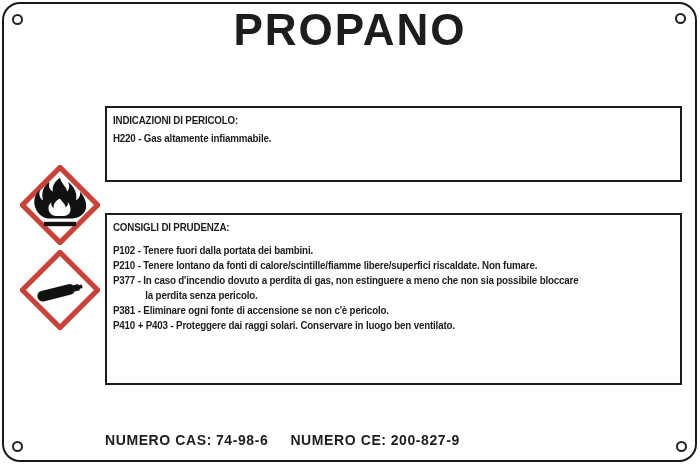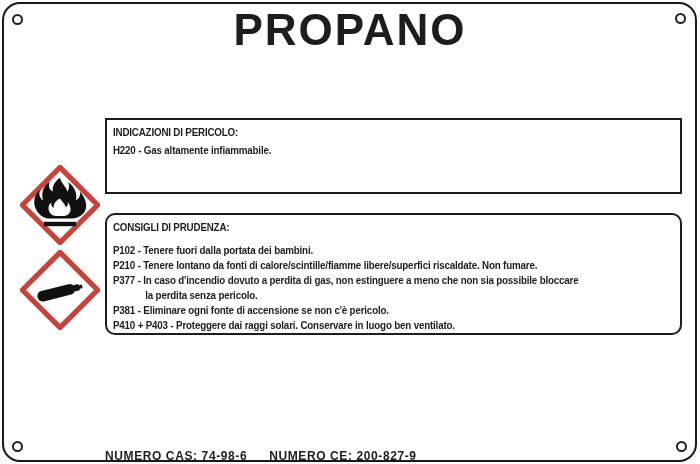--- a/index.html
+++ b/index.html
@@ -29,43 +29,43 @@
 
   .pictogram { position: absolute; width: 80px; height: 80px; }
   .pictogram-flame    { left: 20px; top: 165px; }
   .pictogram-cylinder { left: 20px; top: 250px; }
 
   .section-box {
     position: absolute; left: 105px; width: 577px;
     border: 2px solid #1d1d1b; background: #fff; box-sizing: border-box;
     overflow: hidden;
   }
-  .hazard-box     { top: 118px; height: 76px; }
-  .precaution-box { top: 213px; height: 122px; border-radius: 10px; }
+  .hazard-box     { top: 106px; height: 76px; }
+  .precaution-box { top: 213px; height: 172px; }
 
   
   .condense {
     transform: scaleX(0.85); transform-origin: 0 0; width: 117.6%;
     padding: 5px 7px 0 7px; box-sizing: border-box;
   }
   .section-header {
     font-size: 11.5px; font-weight: bold; letter-spacing: -0.2px;
     line-height: 15px;
   }
   .hazard-box .section-header { margin-bottom: 3px; }
   .precaution-box .section-header { margin-bottom: 8px; }
   .statement {
     font-size: 11.5px; font-weight: bold; letter-spacing: -0.2px;
     line-height: 15px; white-space: pre-wrap;
     padding-left: 38px; text-indent: -38px;
   }
 
   .footer {
-    position: absolute; left: 105px; top: 448px;
-    font-size: 12px; font-weight: bold; letter-spacing: 0.6px;
+    position: absolute; left: 105px; top: 432px;
+    font-size: 14px; font-weight: bold; letter-spacing: 0.6px;
     line-height: 16px; white-space: nowrap;
   }
   .footer .value { margin-left: 4px; }
   .footer .group-gap { margin-left: 22px; }
 </style>
 </head>
 <body>
 
 <div class="sign-border"></div>
 

